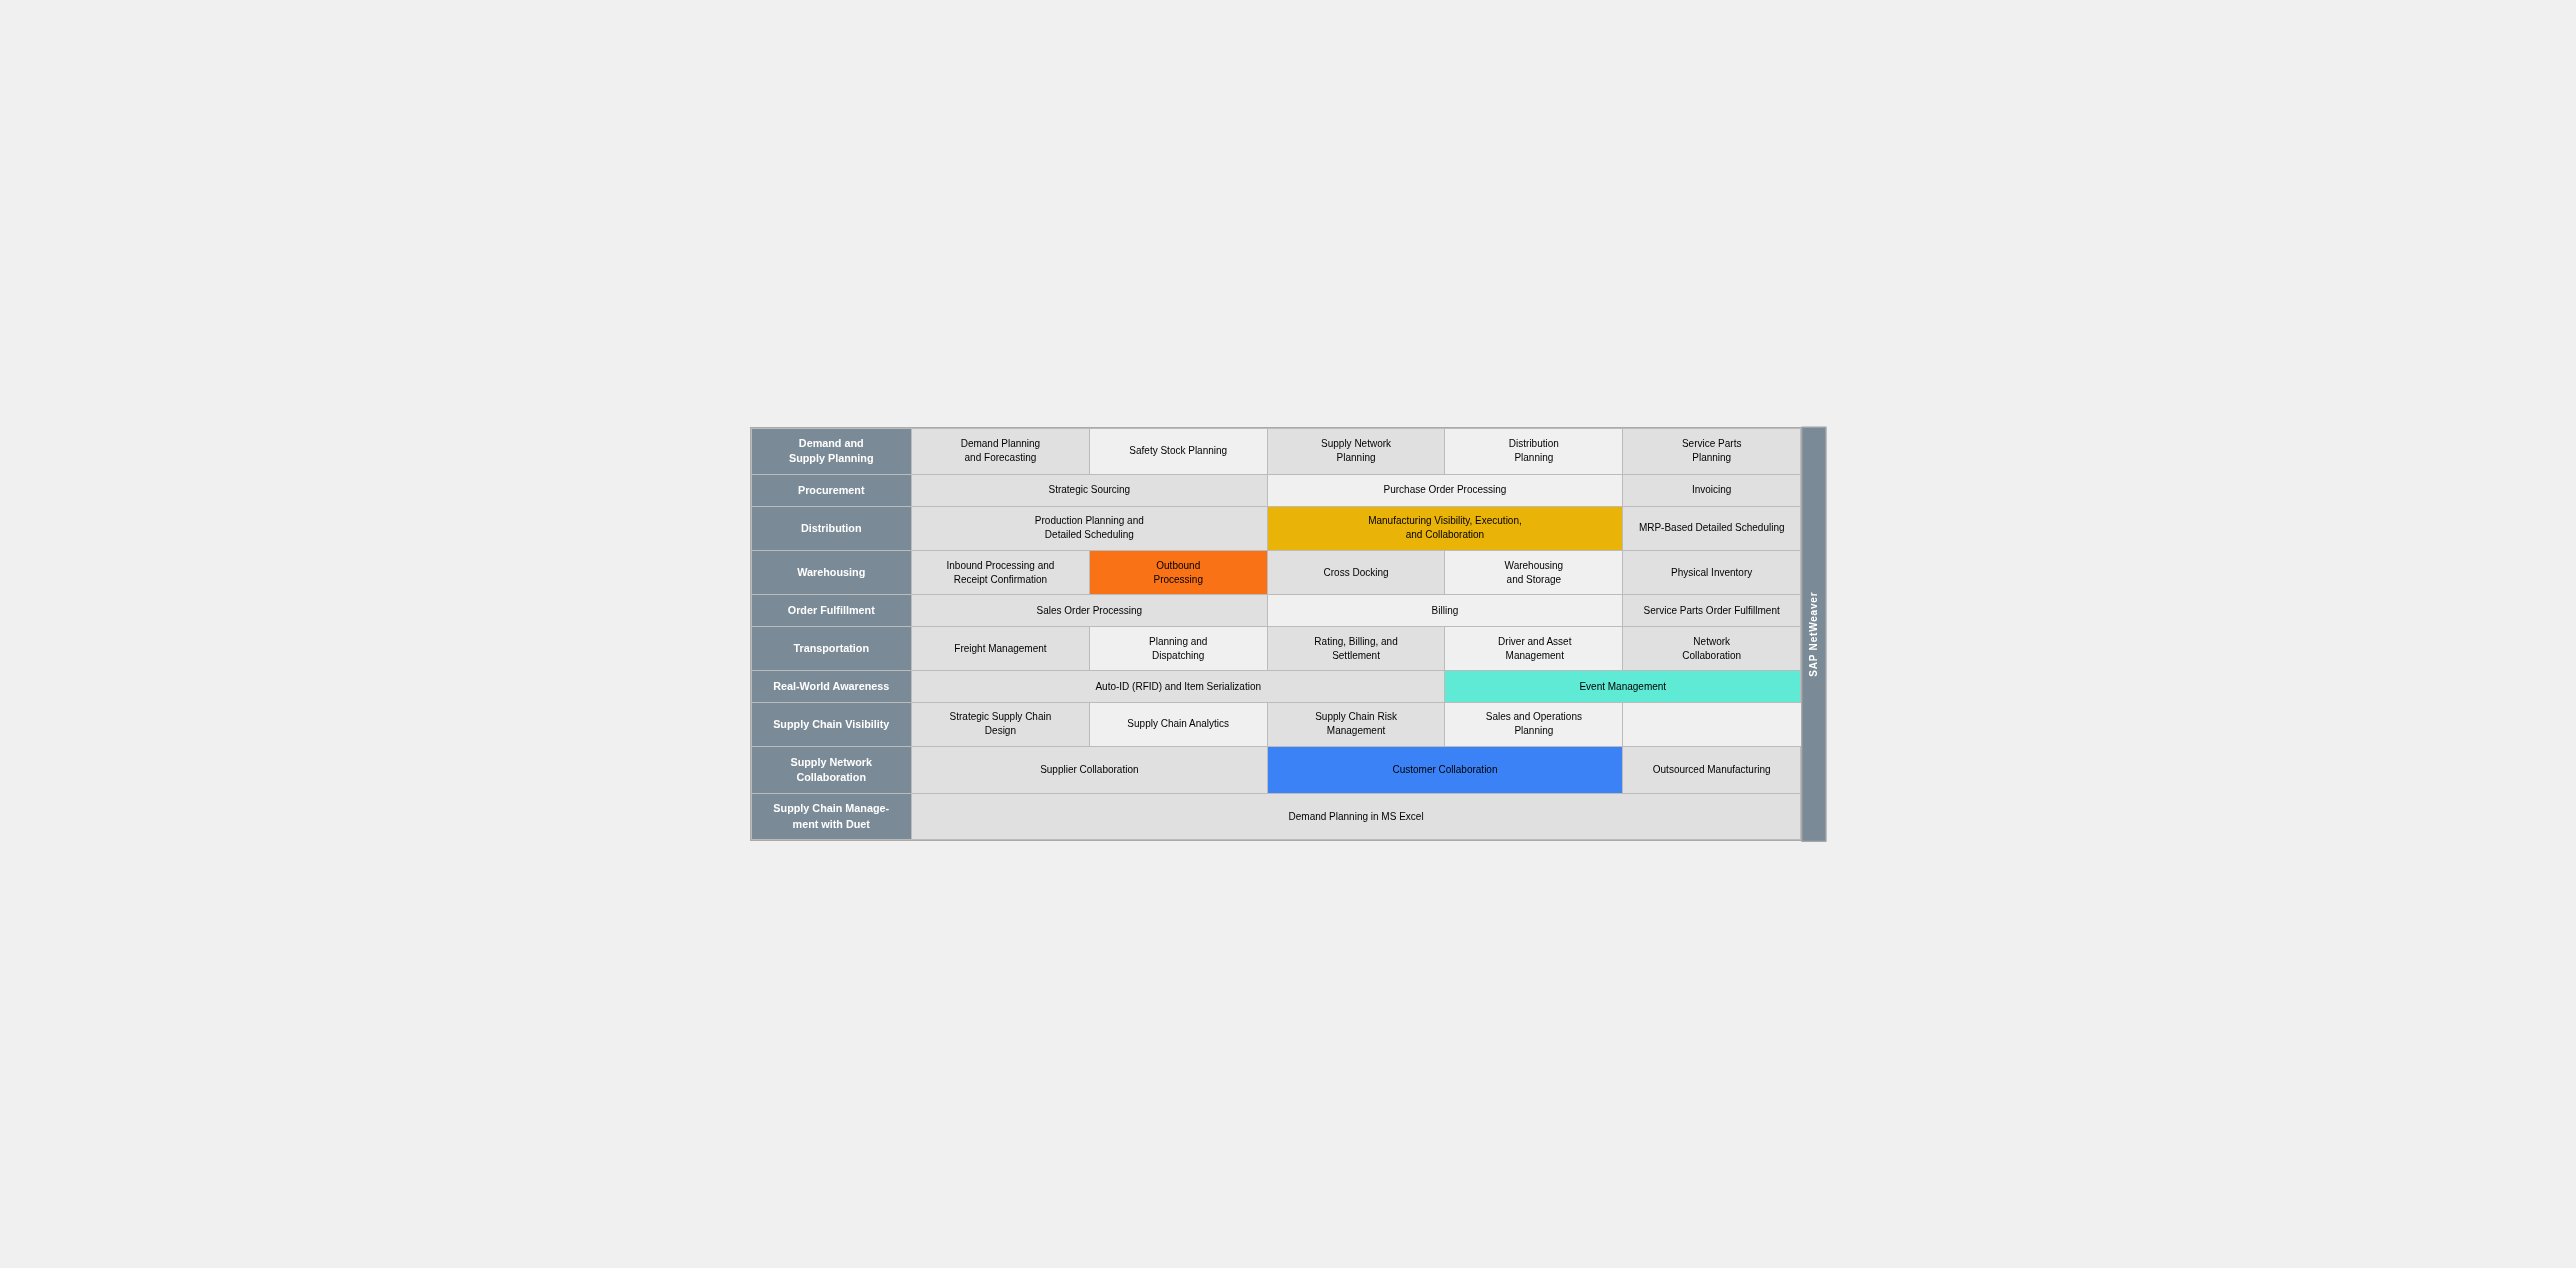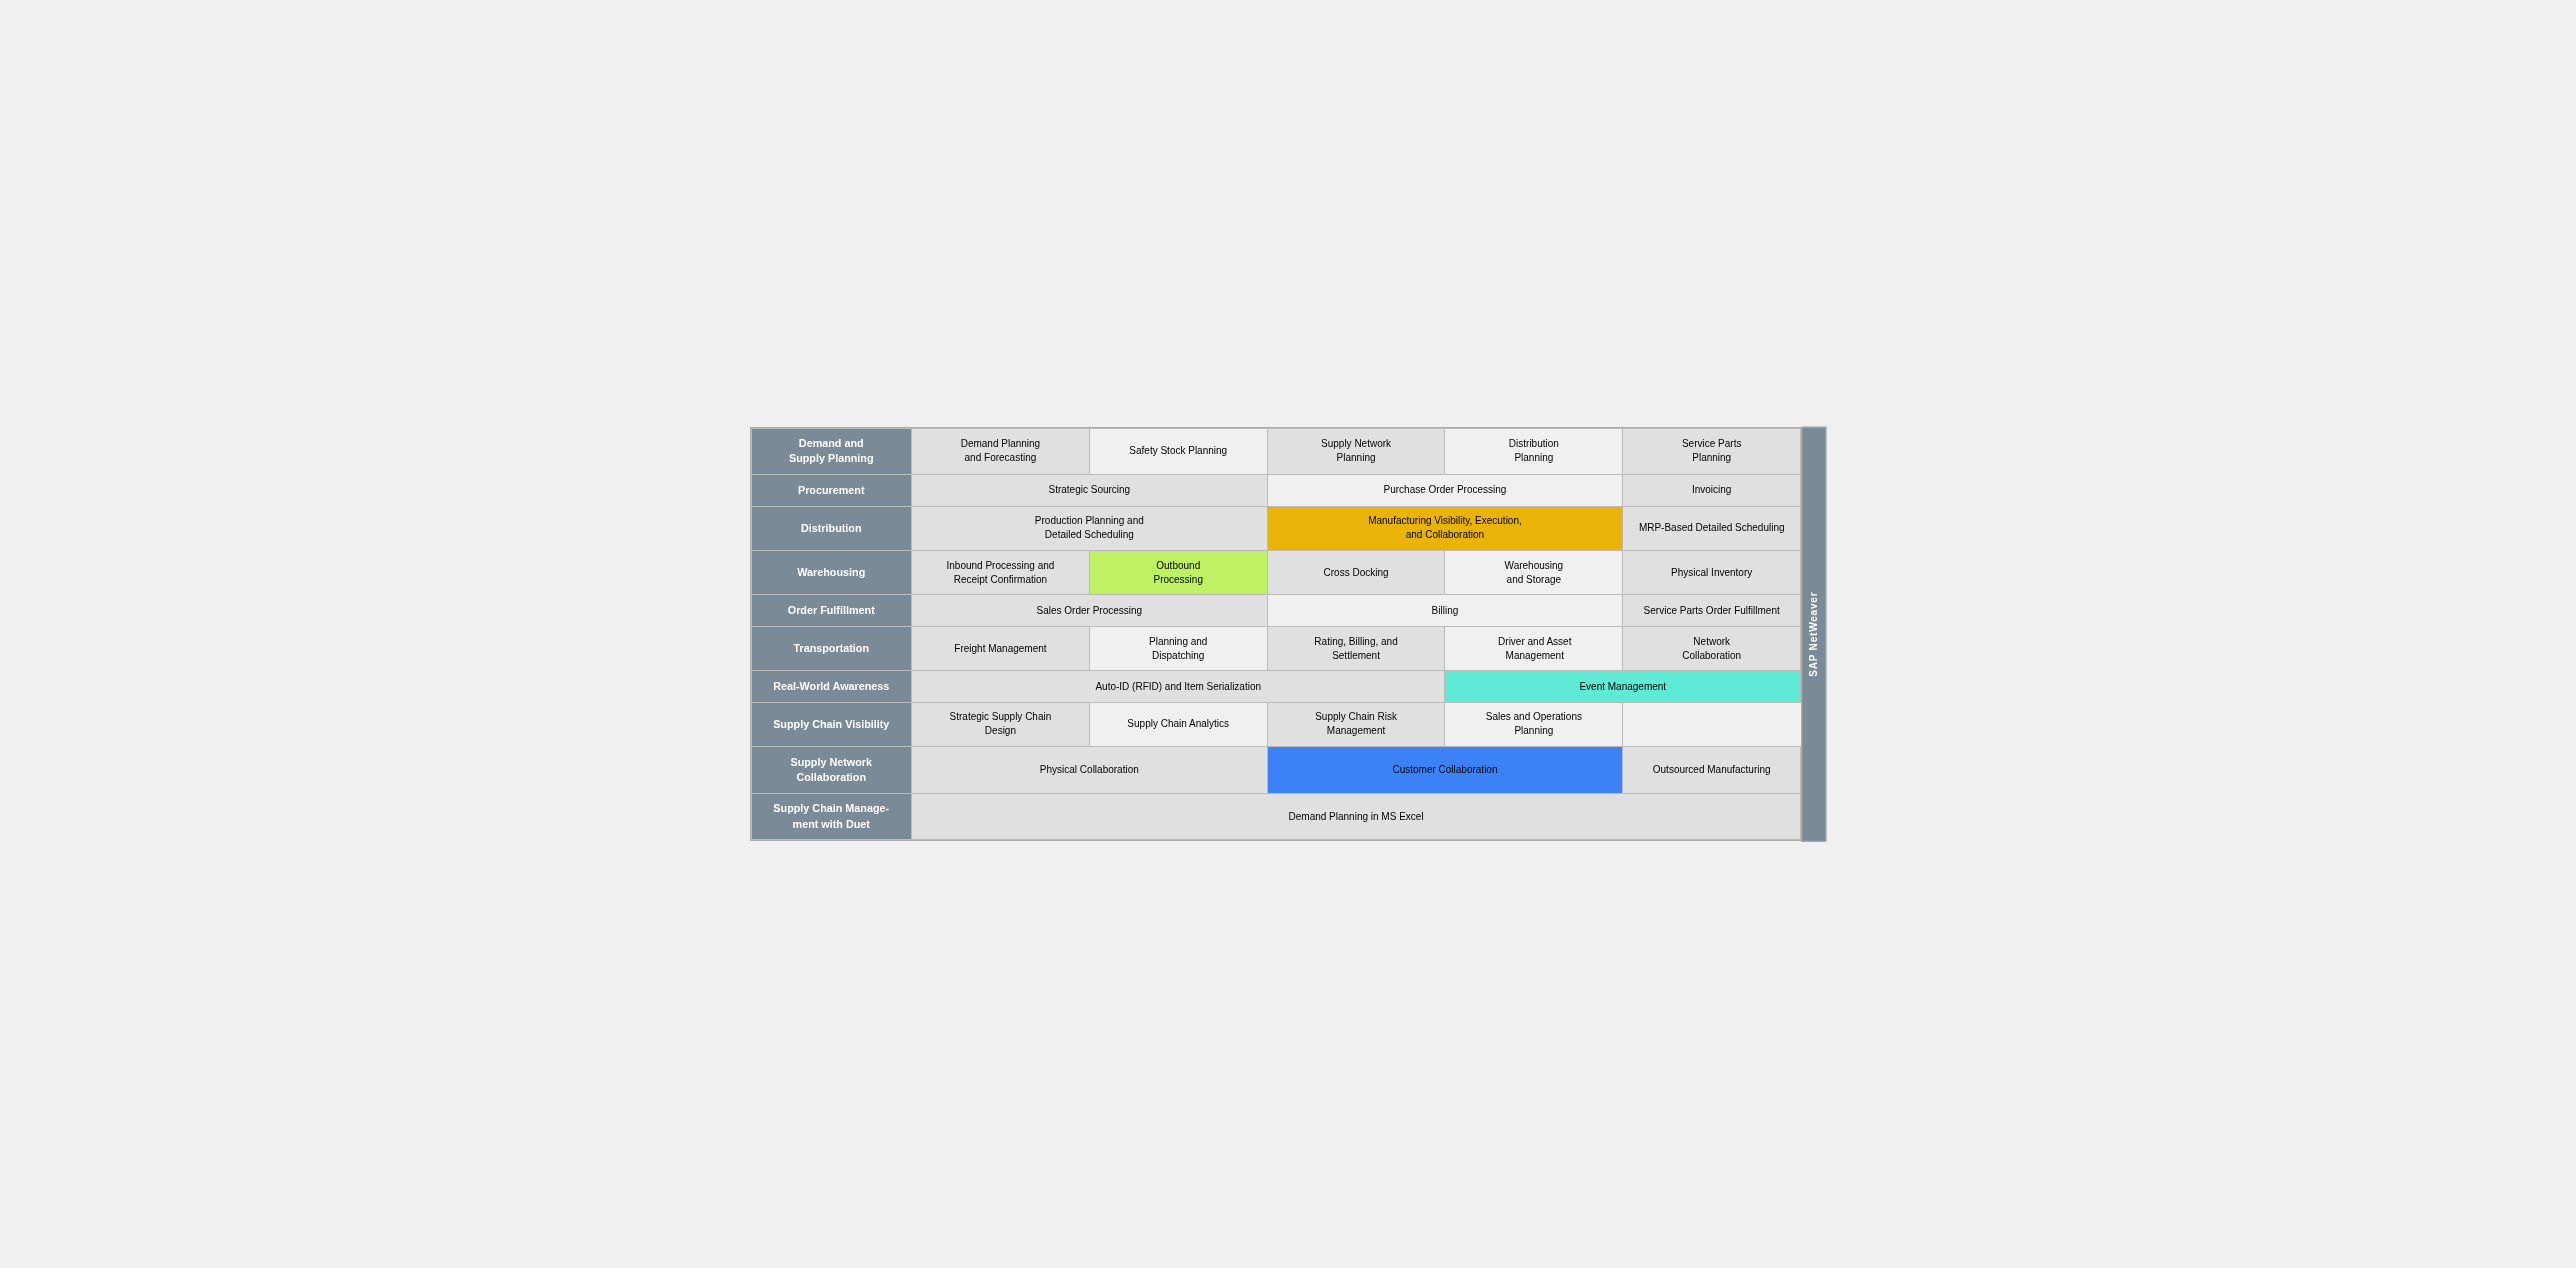--- a/index.html
+++ b/index.html
@@ -112,21 +112,21 @@
             <td colspan="2" style="white-space: pre-line; background-color: rgb(224, 224, 224);">Production Planning and
 Detailed Scheduling</td>
             <td colspan="2" style="white-space: pre-line; background-color: #eab308; margin-left: 40px;">Manufacturing Visibility, Execution,
 and Collaboration</td>
             <td style="white-space: pre-line; background-color: rgb(224, 224, 224);">MRP-Based Detailed Scheduling</td>
           </tr>
           <tr>
             <td class="row-header" style="white-space: pre-line;">Warehousing</td>
             <td style="white-space: pre-line; background-color: rgb(224, 224, 224);">Inbound Processing and
 Receipt Confirmation</td>
-            <td style="white-space: pre-line; background-color: #bef264;">Outbound
+            <td style="white-space: pre-line; background-color: #f97316;">Outbound
 Processing</td>
             <td style="white-space: pre-line; background-color: rgb(224, 224, 224);">Cross Docking</td>
             <td style="white-space: pre-line; background-color: rgb(240, 240, 240);">Warehousing
 and Storage</td>
             <td style="white-space: pre-line; background-color: rgb(224, 224, 224);">Physical Inventory</td>
           </tr>
           <tr>
             <td class="row-header" style="white-space: pre-line;">Order Fulfillment</td>
             <td colspan="2" style="white-space: pre-line; background-color: rgb(224, 224, 224);">Sales Order Processing</td>
             <td colspan="2" style="white-space: pre-line; background-color: rgb(240, 240, 240);">Billing</td>
@@ -155,21 +155,21 @@
 Design</td>
             <td style="white-space: pre-line; background-color: rgb(240, 240, 240);">Supply Chain Analytics</td>
             <td style="white-space: pre-line; background-color: rgb(224, 224, 224);">Supply Chain Risk
 Management</td>
             <td style="white-space: pre-line; background-color: rgb(240, 240, 240);">Sales and Operations
 Planning</td>
           </tr>
           <tr>
             <td class="row-header" style="white-space: pre-line;">Supply Network
 Collaboration</td>
-            <td colspan="2" style="white-space: pre-line; background-color: rgb(224, 224, 224);">Physical Collaboration</td>
+            <td colspan="2" style="white-space: pre-line; background-color: rgb(224, 224, 224);">Supplier Collaboration</td>
             <td colspan="2" style="white-space: pre-line; background-color: #3b82f6;">Customer Collaboration</td>
             <td style="white-space: pre-line; background-color: rgb(224, 224, 224);">Outsourced Manufacturing</td>
           </tr>
           <tr>
             <td class="row-header" style="white-space: pre-line;">Supply Chain Manage-
 ment with Duet</td>
             <td colspan="5" style="white-space: pre-line; background-color: rgb(224, 224, 224);">Demand Planning in MS Excel</td>
           </tr>
         </tbody>
       </table>

